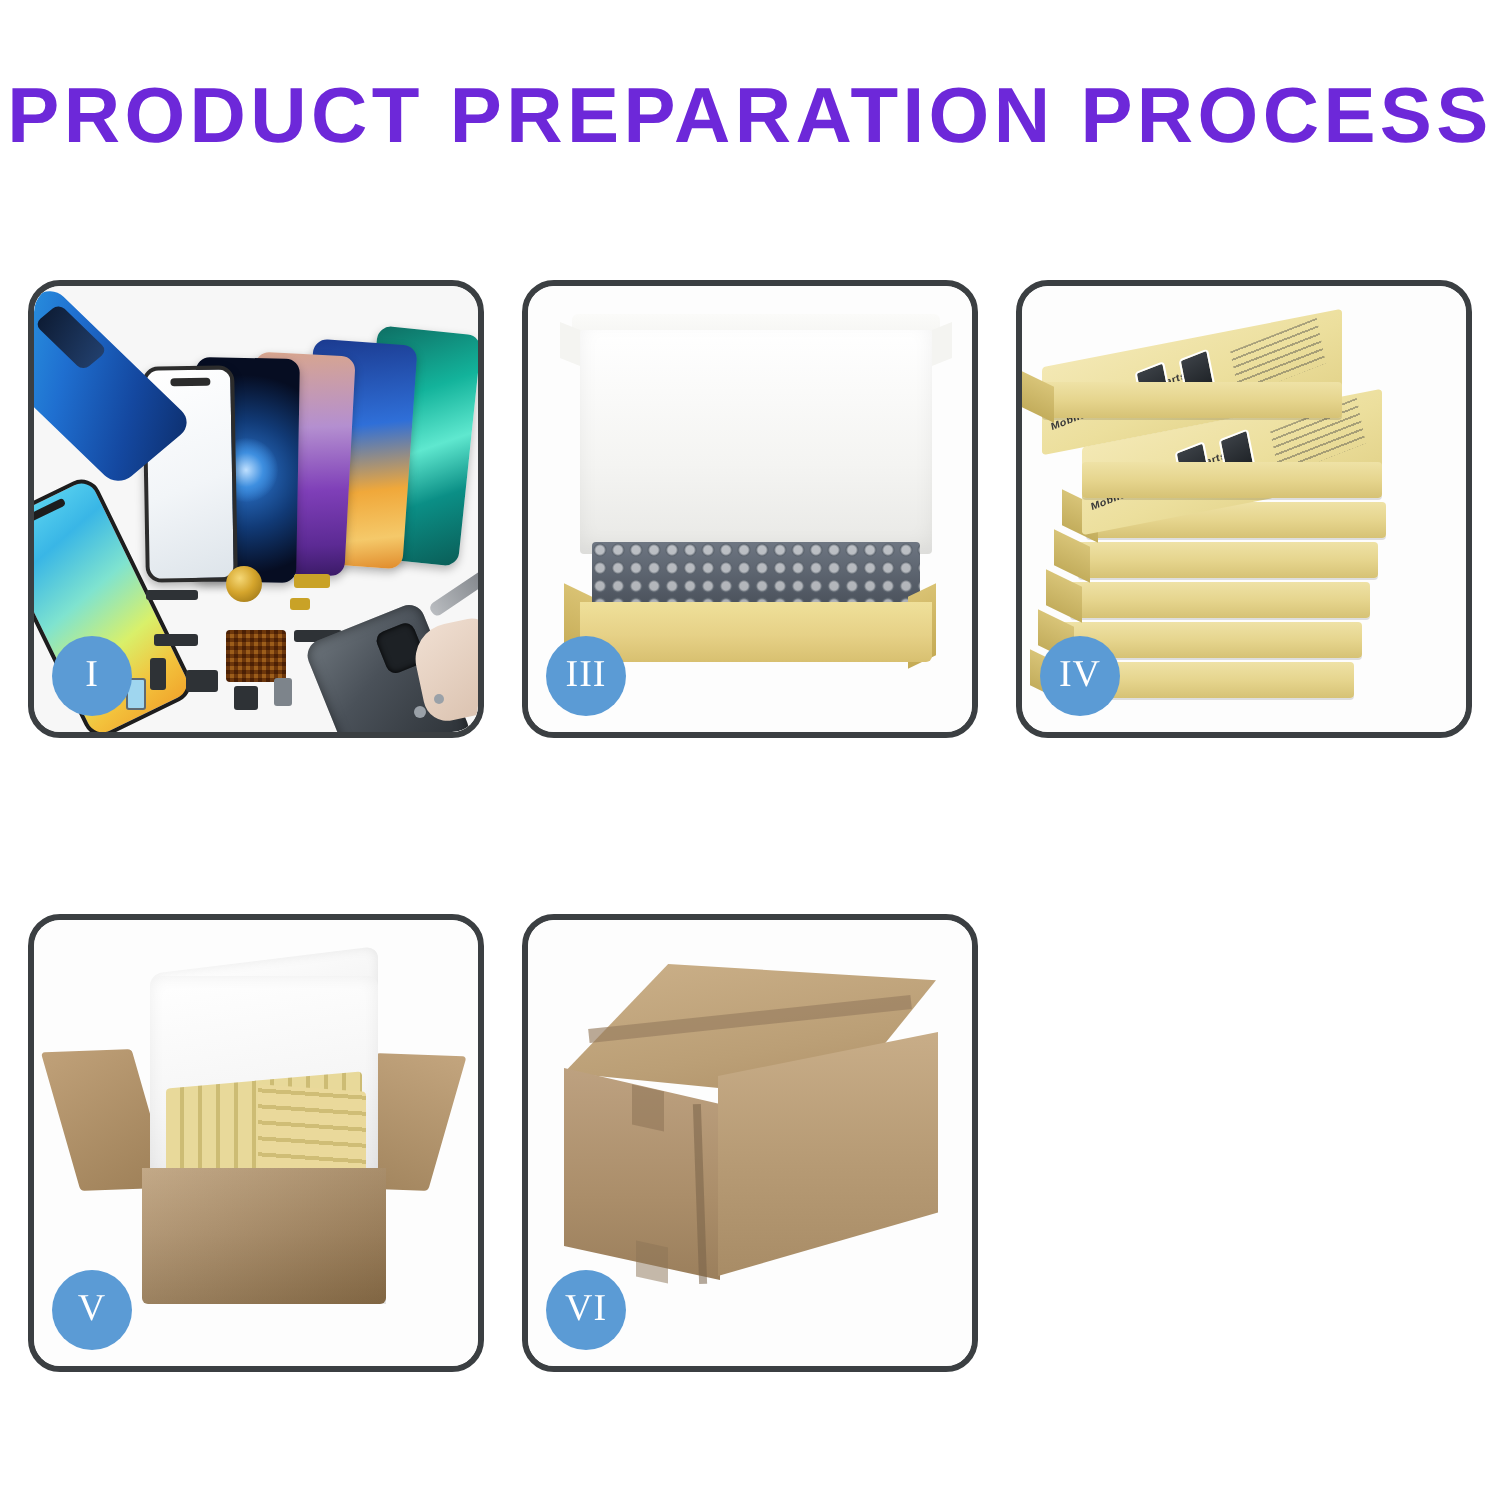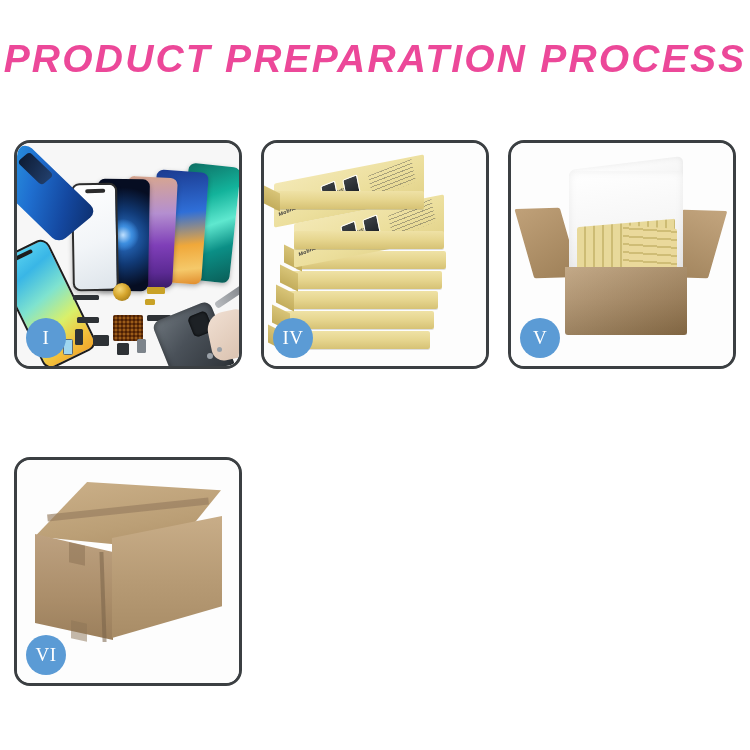--- a/index.html
+++ b/index.html
@@ -11,24 +11,23 @@
   }
   .page { position: relative; width: 750px; height: 750px; background: #fff; }
 
   
   .header { width: 750px; padding-top: 38px; text-align: center; }
   .title {
     font-family: "Liberation Sans", sans-serif;
     font-size: 39px;
     font-weight: 700;
     letter-spacing: 2.2px;
-    color: #ec4899;
+    color: #6d28d9;
     line-height: 1.08;
     white-space: nowrap;
-    font-style: italic;
   }
   .subtitle {
     margin-top: 11px;
     font-size: 15.2px;
     font-weight: 400;
     color: #1a1a1a;
     letter-spacing: 0.15px;
     white-space: nowrap;
   }
 
@@ -415,20 +414,31 @@
           <div class="tool"></div>
           <div class="hand"></div>
           <div class="part" style="left:190px;top:210px;width:6px;height:6px;border-radius:50%;background:#9aa1a8;"></div>
           <div class="part" style="left:200px;top:204px;width:5px;height:5px;border-radius:50%;background:#9aa1a8;"></div>
         </div>
       </div>
       <div class="badge">I</div>
     </div>
 
 
+    <div class="panel">
+      <div class="panel-inner p3">
+        <div class="box3-lid"></div>
+        <div class="box3-back"></div>
+        <div class="wrap3"></div>
+        <div class="box3-left"></div>
+        <div class="box3-right"></div>
+        <div class="box3-front"></div>
+      </div>
+      <div class="badge">III</div>
+    </div>
 
     <div class="panel">
       <div class="panel-inner p4">
         <div class="stack">
 
           <div class="kbox" style="left:10px;top:170px;"></div>
           <div class="kbox-side" style="left:-2px;top:168px;transform:skewY(26deg);"></div>
           <div class="kbox" style="left:14px;top:150px;"></div>
           <div class="kbox-side" style="left:2px;top:148px;transform:skewY(26deg);"></div>
           <div class="kbox" style="left:18px;top:130px;"></div>

